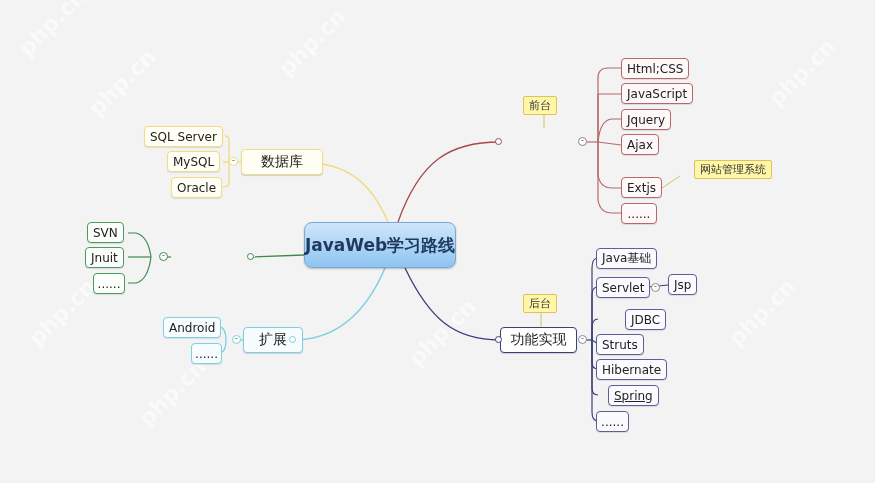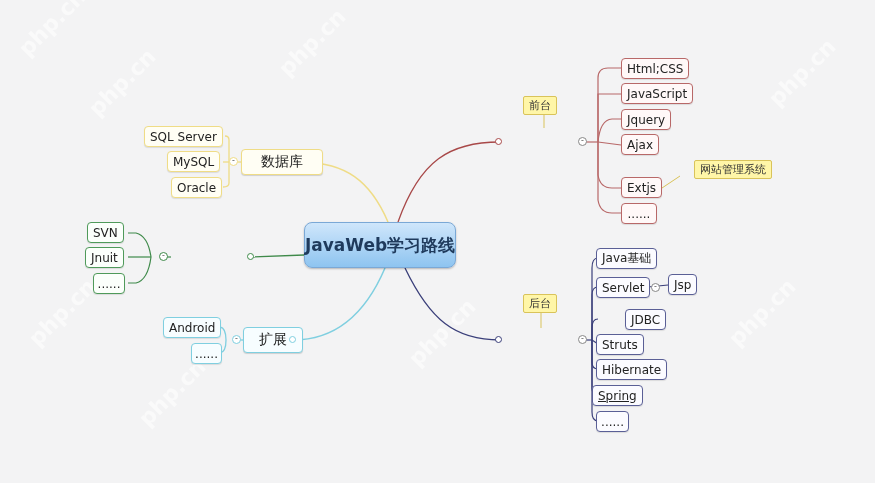--- a/index.html
+++ b/index.html
@@ -112,29 +112,30 @@
   <div class="toggle" style="left:578px;top:137px;">-</div>
   <div class="node leaf red" style="left:621px;top:58px;">Html;CSS</div>
   <div class="node leaf red" style="left:621px;top:83px;">JavaScript</div>
   <div class="node leaf red" style="left:621px;top:109px;">Jquery</div>
   <div class="node leaf red" style="left:621px;top:134px;">Ajax</div>
   <div class="node leaf red" style="left:621px;top:177px;">Extjs</div>
   <div class="callout" style="left:694px;top:160px;">网站管理系统</div>
   <div class="node leaf red" style="left:621px;top:203px;width:36px;">......</div>
 
   <div class="callout" style="left:523px;top:294px;">后台</div>
+  <div class="node main navy" style="left:500px;top:327px;width:77px;">功能实现</div>
   <div class="toggle" style="left:578px;top:335px;">-</div>
   <div class="node leaf navy" style="left:596px;top:248px;">Java基础</div>
   <div class="node leaf navy" style="left:596px;top:277px;">Servlet</div>
   <div class="toggle" style="left:651px;top:283px;">-</div>
   <div class="node leaf navy" style="left:668px;top:274px;">Jsp</div>
   <div class="node leaf navy" style="left:596px;top:309px;margin-left:29px;">JDBC</div>
   <div class="node leaf navy" style="left:596px;top:334px;">Struts</div>
   <div class="node leaf navy" style="left:596px;top:359px;">Hibernate</div>
-  <div class="node leaf navy" style="left:592px;top:385px;text-decoration:underline;">Spring</div>
+  <div class="node leaf navy" style="left:608px;top:385px;text-decoration:underline;">Spring</div>
   <div class="node leaf navy" style="left:596px;top:411px;width:33px;">......</div>
 
   <div class="node main yel" style="left:241px;top:149px;width:82px;">数据库</div>
   <div class="toggle" style="left:229px;top:157px;border-color:#efdc86;">-</div>
   <div class="node leaf yel" style="left:144px;top:126px;">SQL Server</div>
   <div class="node leaf yel" style="left:167px;top:151px;">MySQL</div>
   <div class="node leaf yel" style="left:171px;top:177px;">Oracle</div>
 
   <div class="toggle" style="left:159px;top:252px;border-color:#3f8a4a;">-</div>
   <div class="toggle" style="left:247px;top:253px;width:7px;height:7px;border-color:#3f8a4a;"></div>

